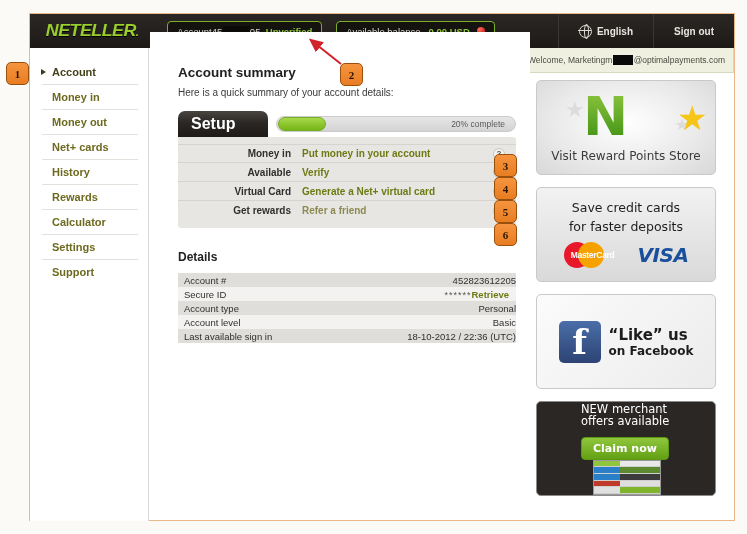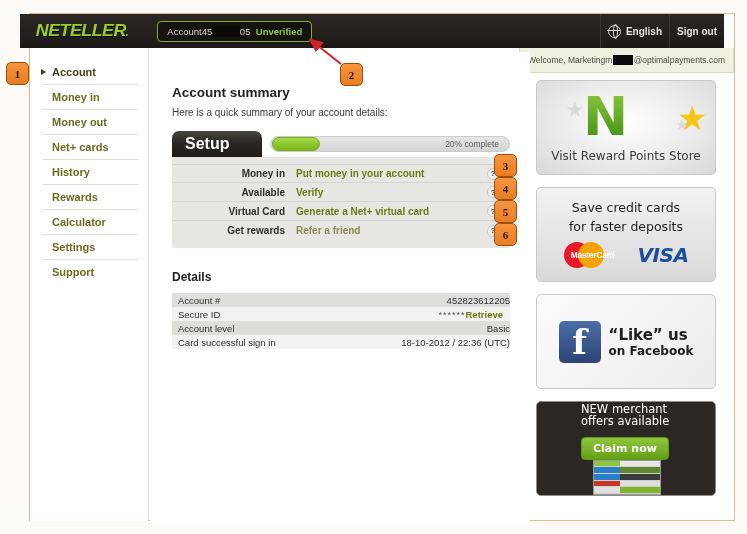--- a/index.html
+++ b/index.html
@@ -19,21 +19,21 @@
   .frame {
     position: absolute;
     left: 29px; top: 13px;
     width: 706px; height: 508px;
     border: 1px solid #e9b98a;
     background: #ffffff;
   }
   
   .topbar {
     position: absolute;
-    left: 20px; top: 14px;
+    left: 30px; top: 14px;
     width: 704px; height: 34px;
     background: linear-gradient(180deg,#2b2724 0%,#23201d 55%,#1c1916 100%);
     display: flex; align-items: center;
   }
   .logo {
     margin-left: 18px;
     font-style: italic; font-weight: bold;
     font-size: 17px; letter-spacing: -0.5px;
     color: #9ace2e;
     text-shadow: 0 1px 0 #000;
@@ -67,21 +67,21 @@
   .bal-dot {
     width: 8px; height: 8px; border-radius: 50%;
     background: radial-gradient(circle at 30% 30%, #ff6a5a, #c00d0d);
     margin-left: 7px;
   }
   .topright {
     margin-left: auto; display: flex; align-items: stretch; height: 34px;
   }
   .tr-item {
     display: flex; align-items: center; gap: 5px;
-    padding: 0 7px;
+    padding: 0 20px;
     border-left: 1px solid #3b3733;
     font-size: 10px; font-weight: bold; color: #e7e5e0;
   }
   .globe {
     width: 13px; height: 13px; border-radius: 50%;
     border: 1.4px solid #dcdad5;
     position: relative;
   }
   .globe:before {
     content:""; position:absolute; left: 4px; top:-1.4px;
@@ -134,24 +134,24 @@
   .nav-item.active:before {
     content: "";
     position: absolute; left: -1px; top: 9px;
     border-left: 5px solid #3a3a20;
     border-top: 3.5px solid transparent;
     border-bottom: 3.5px solid transparent;
   }
   
   .main {
     position: absolute;
-    left: 150px; top: 52px;
+    left: 150px; top: 32px;
     width: 380px; height: 473px;
     background: #fff;
-    padding: 33px 0 0 22px;
+    padding: 33px 0 0 28px;
   }
   .h1 {
     font-size: 13.5px; font-weight: bold; color: #222;
     margin: 0 0 7px 0;
   }
   .sub { font-size: 10px; color: #3a3a3a; margin-bottom: 13px; }
   
   .setup-wrap { width: 338px; position: relative; }
   .setup-head { display: flex; align-items: flex-end; height: 26px; }
   .setup-tab {
@@ -380,20 +380,25 @@
     </div>
 
     <div class="pill pill-account">
       <span class="acct-label">Account</span>
       <span class="acct-num">45</span>
       <span class="acct-mask"></span>
       <span class="acct-num">05</span>
       <span class="status-unverified">Unverified</span>
     </div>
 
+    <div class="pill pill-balance">
+      <span class="bal-label">Available balance</span>
+      <span class="bal-amount">0.00 USD</span>
+      <span class="bal-dot"></span>
+    </div>
 
     <div class="topright">
       <div class="tr-item">
         <span class="globe"></span>
         <span>English</span>
       </div>
       <div class="tr-item">
         <span>Sign out</span>
       </div>
     </div>
@@ -468,25 +473,29 @@
         <td class="val">452823612205</td>
       </tr>
       <tr>
         <td>Secure ID</td>
         <td class="val">
           <span class="mask-dots">******</span>
           <span class="retrieve">Retrieve</span>
         </td>
       </tr>
       <tr>
+        <td>Account type</td>
+        <td class="val">Personal</td>
+      </tr>
+      <tr>
         <td>Account level</td>
         <td class="val">Basic</td>
       </tr>
       <tr>
-        <td>Card successful sign in</td>
+        <td>Last available sign in</td>
         <td class="val">18-10-2012 / 22:36 (UTC)</td>
       </tr>
     </tbody>
       </table>
   </div>
 
   <div class="rightcol">
 
     <div class="promo promo1">
       <div class="pr1-art">

